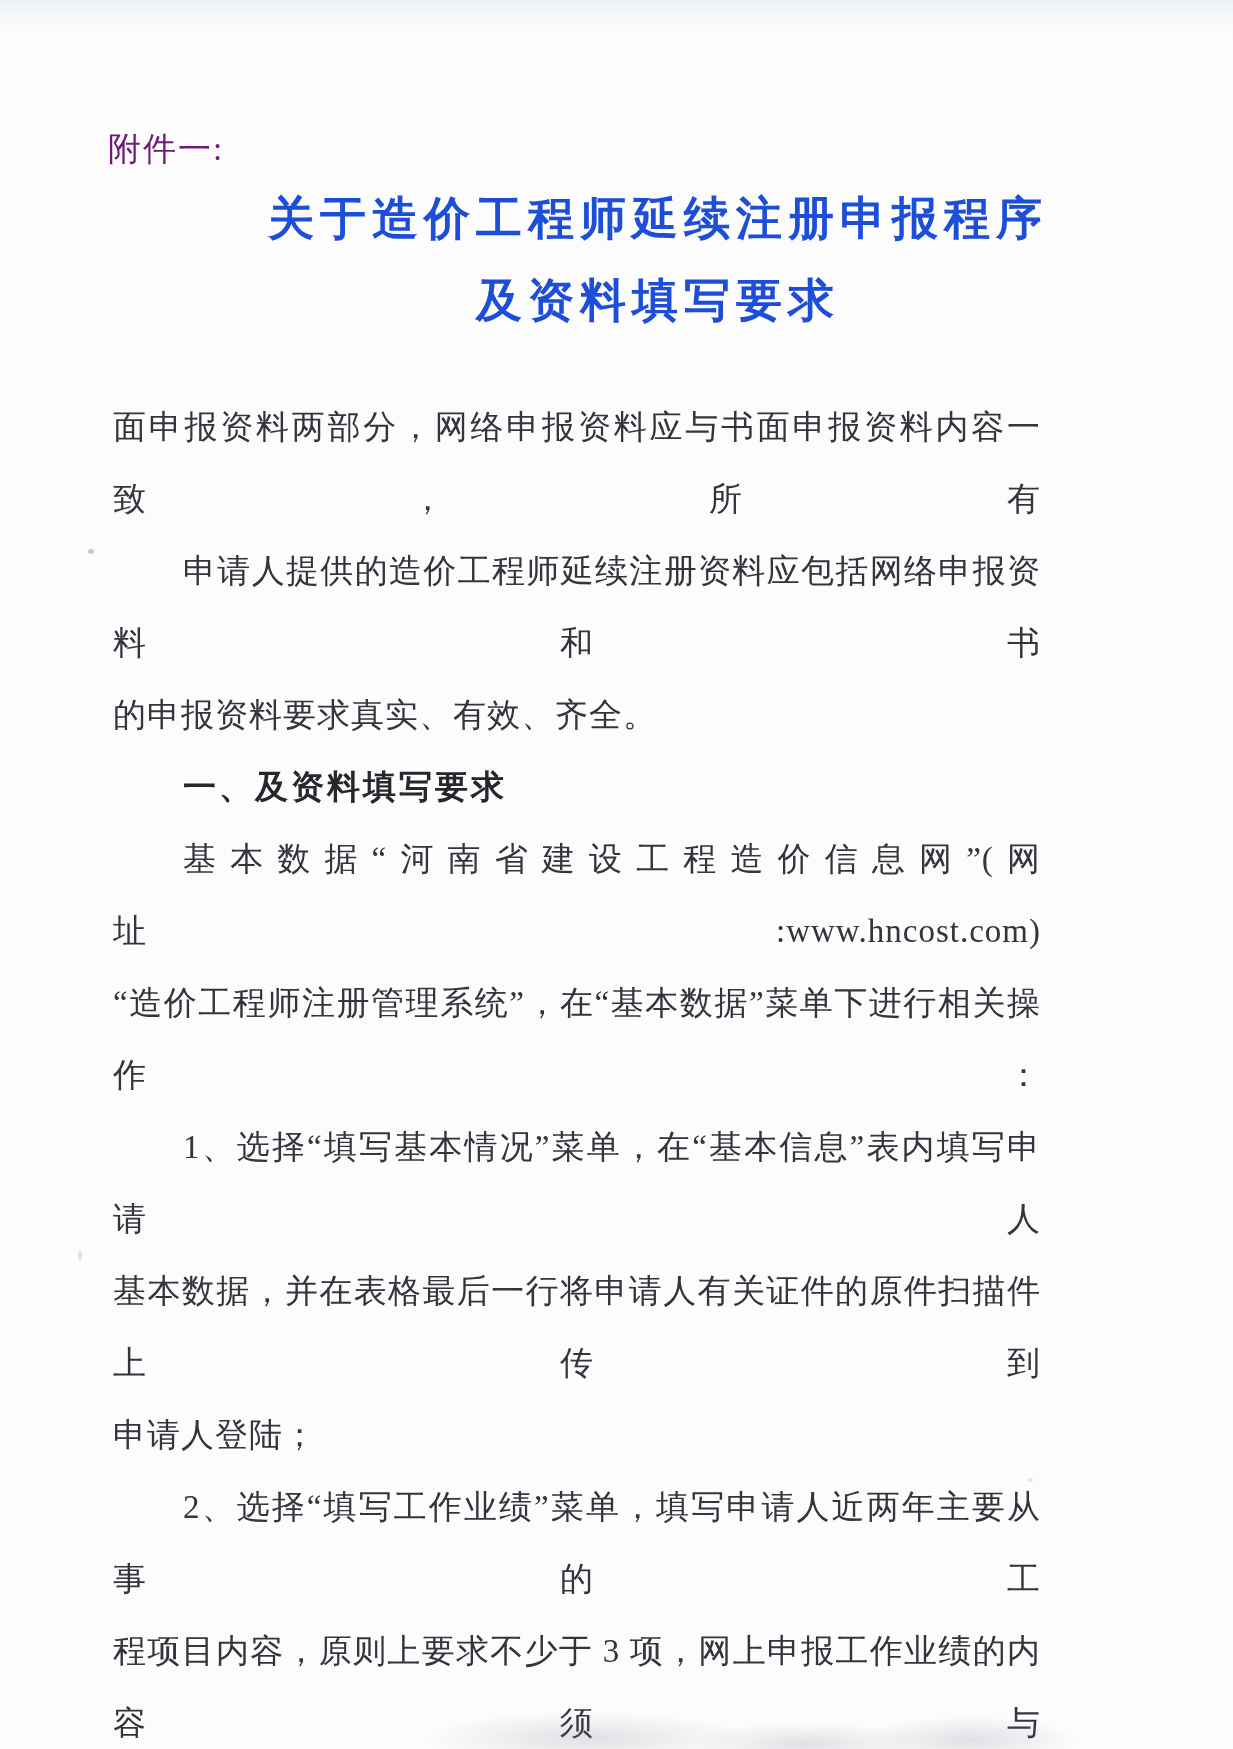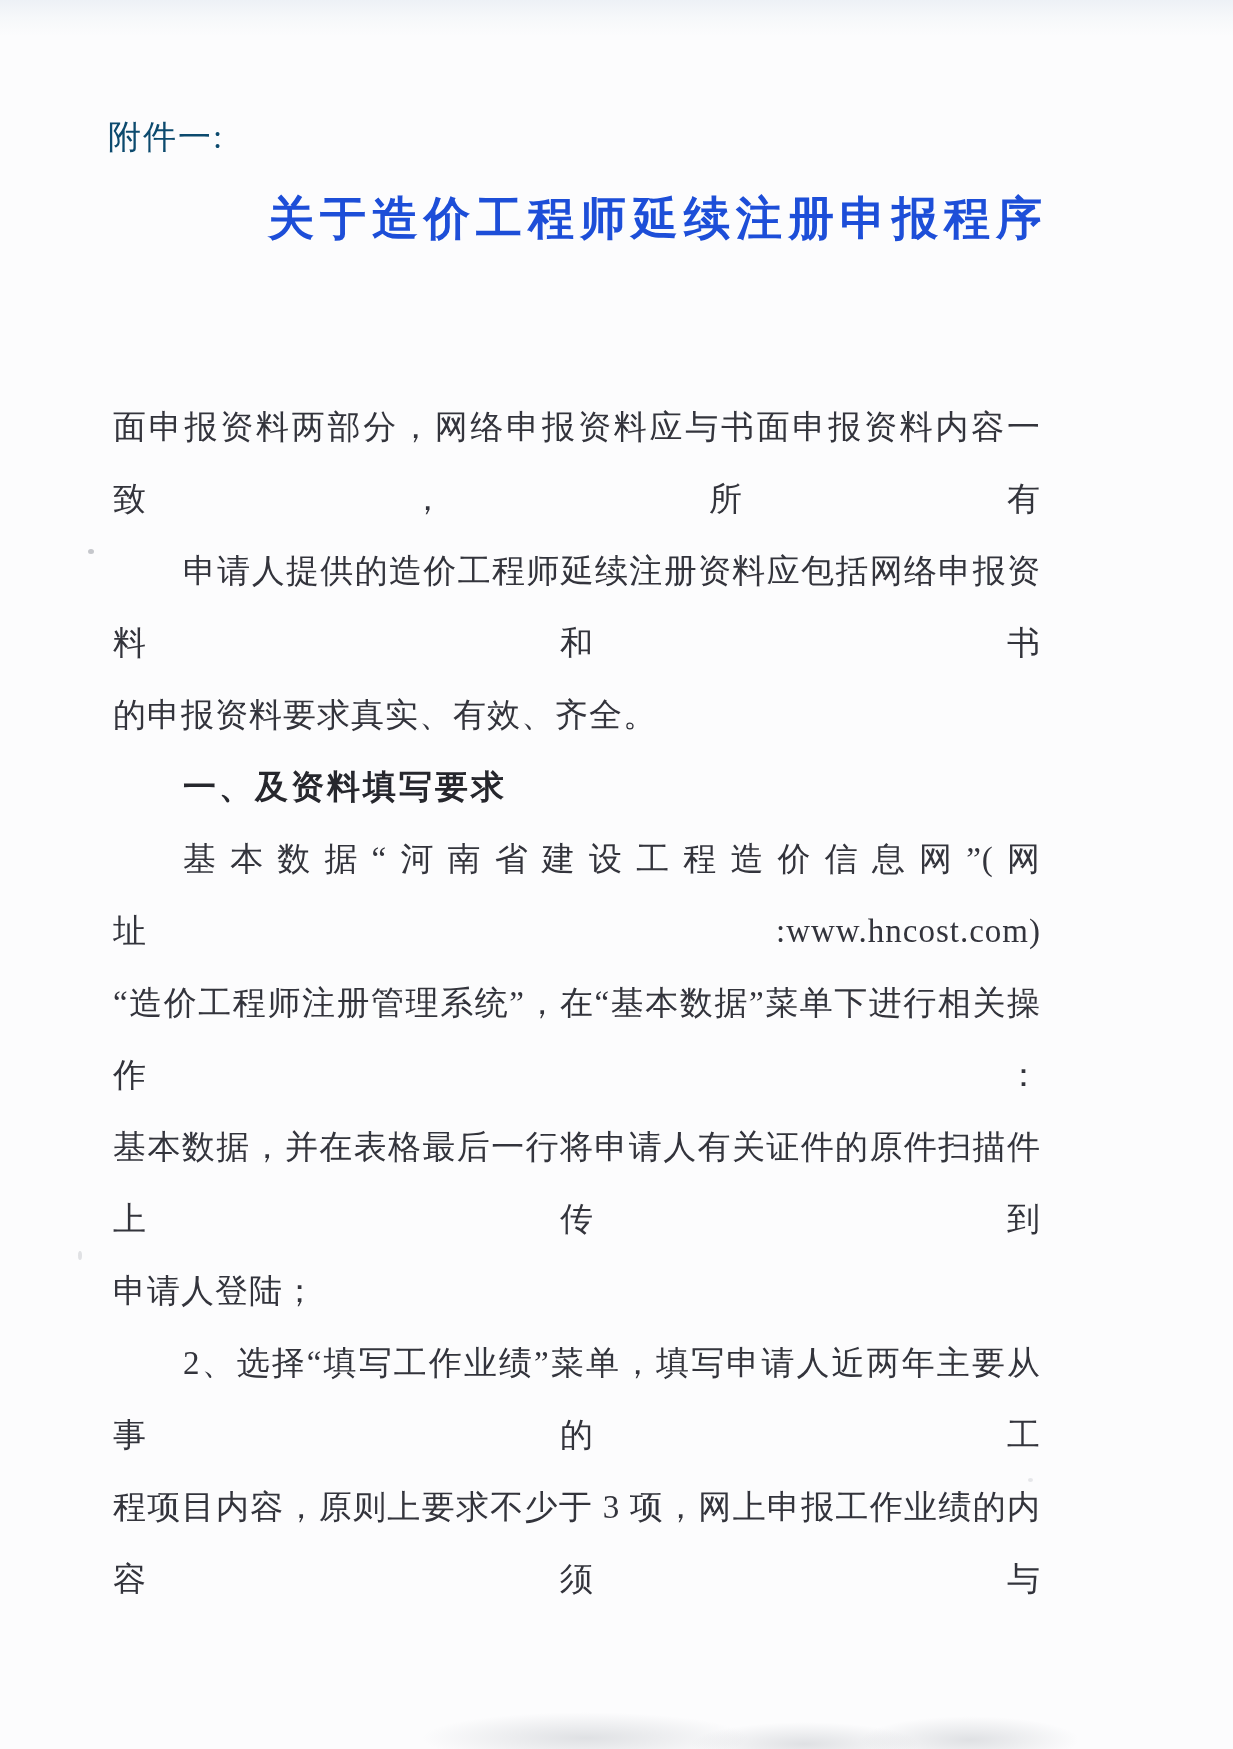--- a/index.html
+++ b/index.html
@@ -19,25 +19,25 @@
   
   .scan-tint-top {
     position: absolute;
     top: 0; left: 0; right: 0;
     height: 36px;
     background: linear-gradient(180deg, #edf1f6 0%, #f6f8fa 50%, rgba(252,252,253,0) 100%);
   }
   .attachment {
     position: absolute;
     left: 108px;
-    top: 116px;
+    top: 128px;
     font-size: 33px;
     line-height: 42px;
     letter-spacing: 2px;
-    color: #0c4a6e;
+    color: #701a75;
   }
   .title {
     position: absolute;
     left: 168px;
     top: 178px;
     width: 980px;
     margin: 0;
     text-align: center;
     font-size: 46px;
     font-weight: bold;
@@ -97,33 +97,35 @@
 <body>
 
 <div class="page">
 
   <div class="scan-tint-top"></div>
 
   <div class="attachment">附件一:</div>
 
   <h1 class="title">
     <span class="title-line">关于造价工程师延续注册申报程序</span>
+    <span class="title-line">及资料填写要求</span>
   </h1>
 
   <div class="body-text">
 
     <div class="line fill">面申报资料两部分，网络申报资料应与书面申报资料内容一致，所有</div>
     <div class="line indent fill">申请人提供的造价工程师延续注册资料应包括网络申报资料和书</div>
     <div class="line">的申报资料要求真实、有效、齐全。</div>
 
     <div class="line indent section-heading">一、及资料填写要求</div>
 
     <div class="line indent fill">基本数据“河南省建设工程造价信息网”(网址:www.hncost.com)</div>
     <div class="line fill">“造价工程师注册管理系统”，在“基本数据”菜单下进行相关操作：</div>
 
+    <div class="line indent fill">1、选择“填写基本情况”菜单，在“基本信息”表内填写申请人</div>
     <div class="line fill">基本数据，并在表格最后一行将申请人有关证件的原件扫描件上传到</div>
     <div class="line">申请人登陆；</div>
 
     <div class="line indent fill">2、选择“填写工作业绩”菜单，填写申请人近两年主要从事的工</div>
     <div class="line fill">程项目内容，原则上要求不少于 3 项，网上申报工作业绩的内容须与</div>
 
   </div>
 
   <div class="speck speck-1"></div>
   <div class="speck speck-2"></div>

